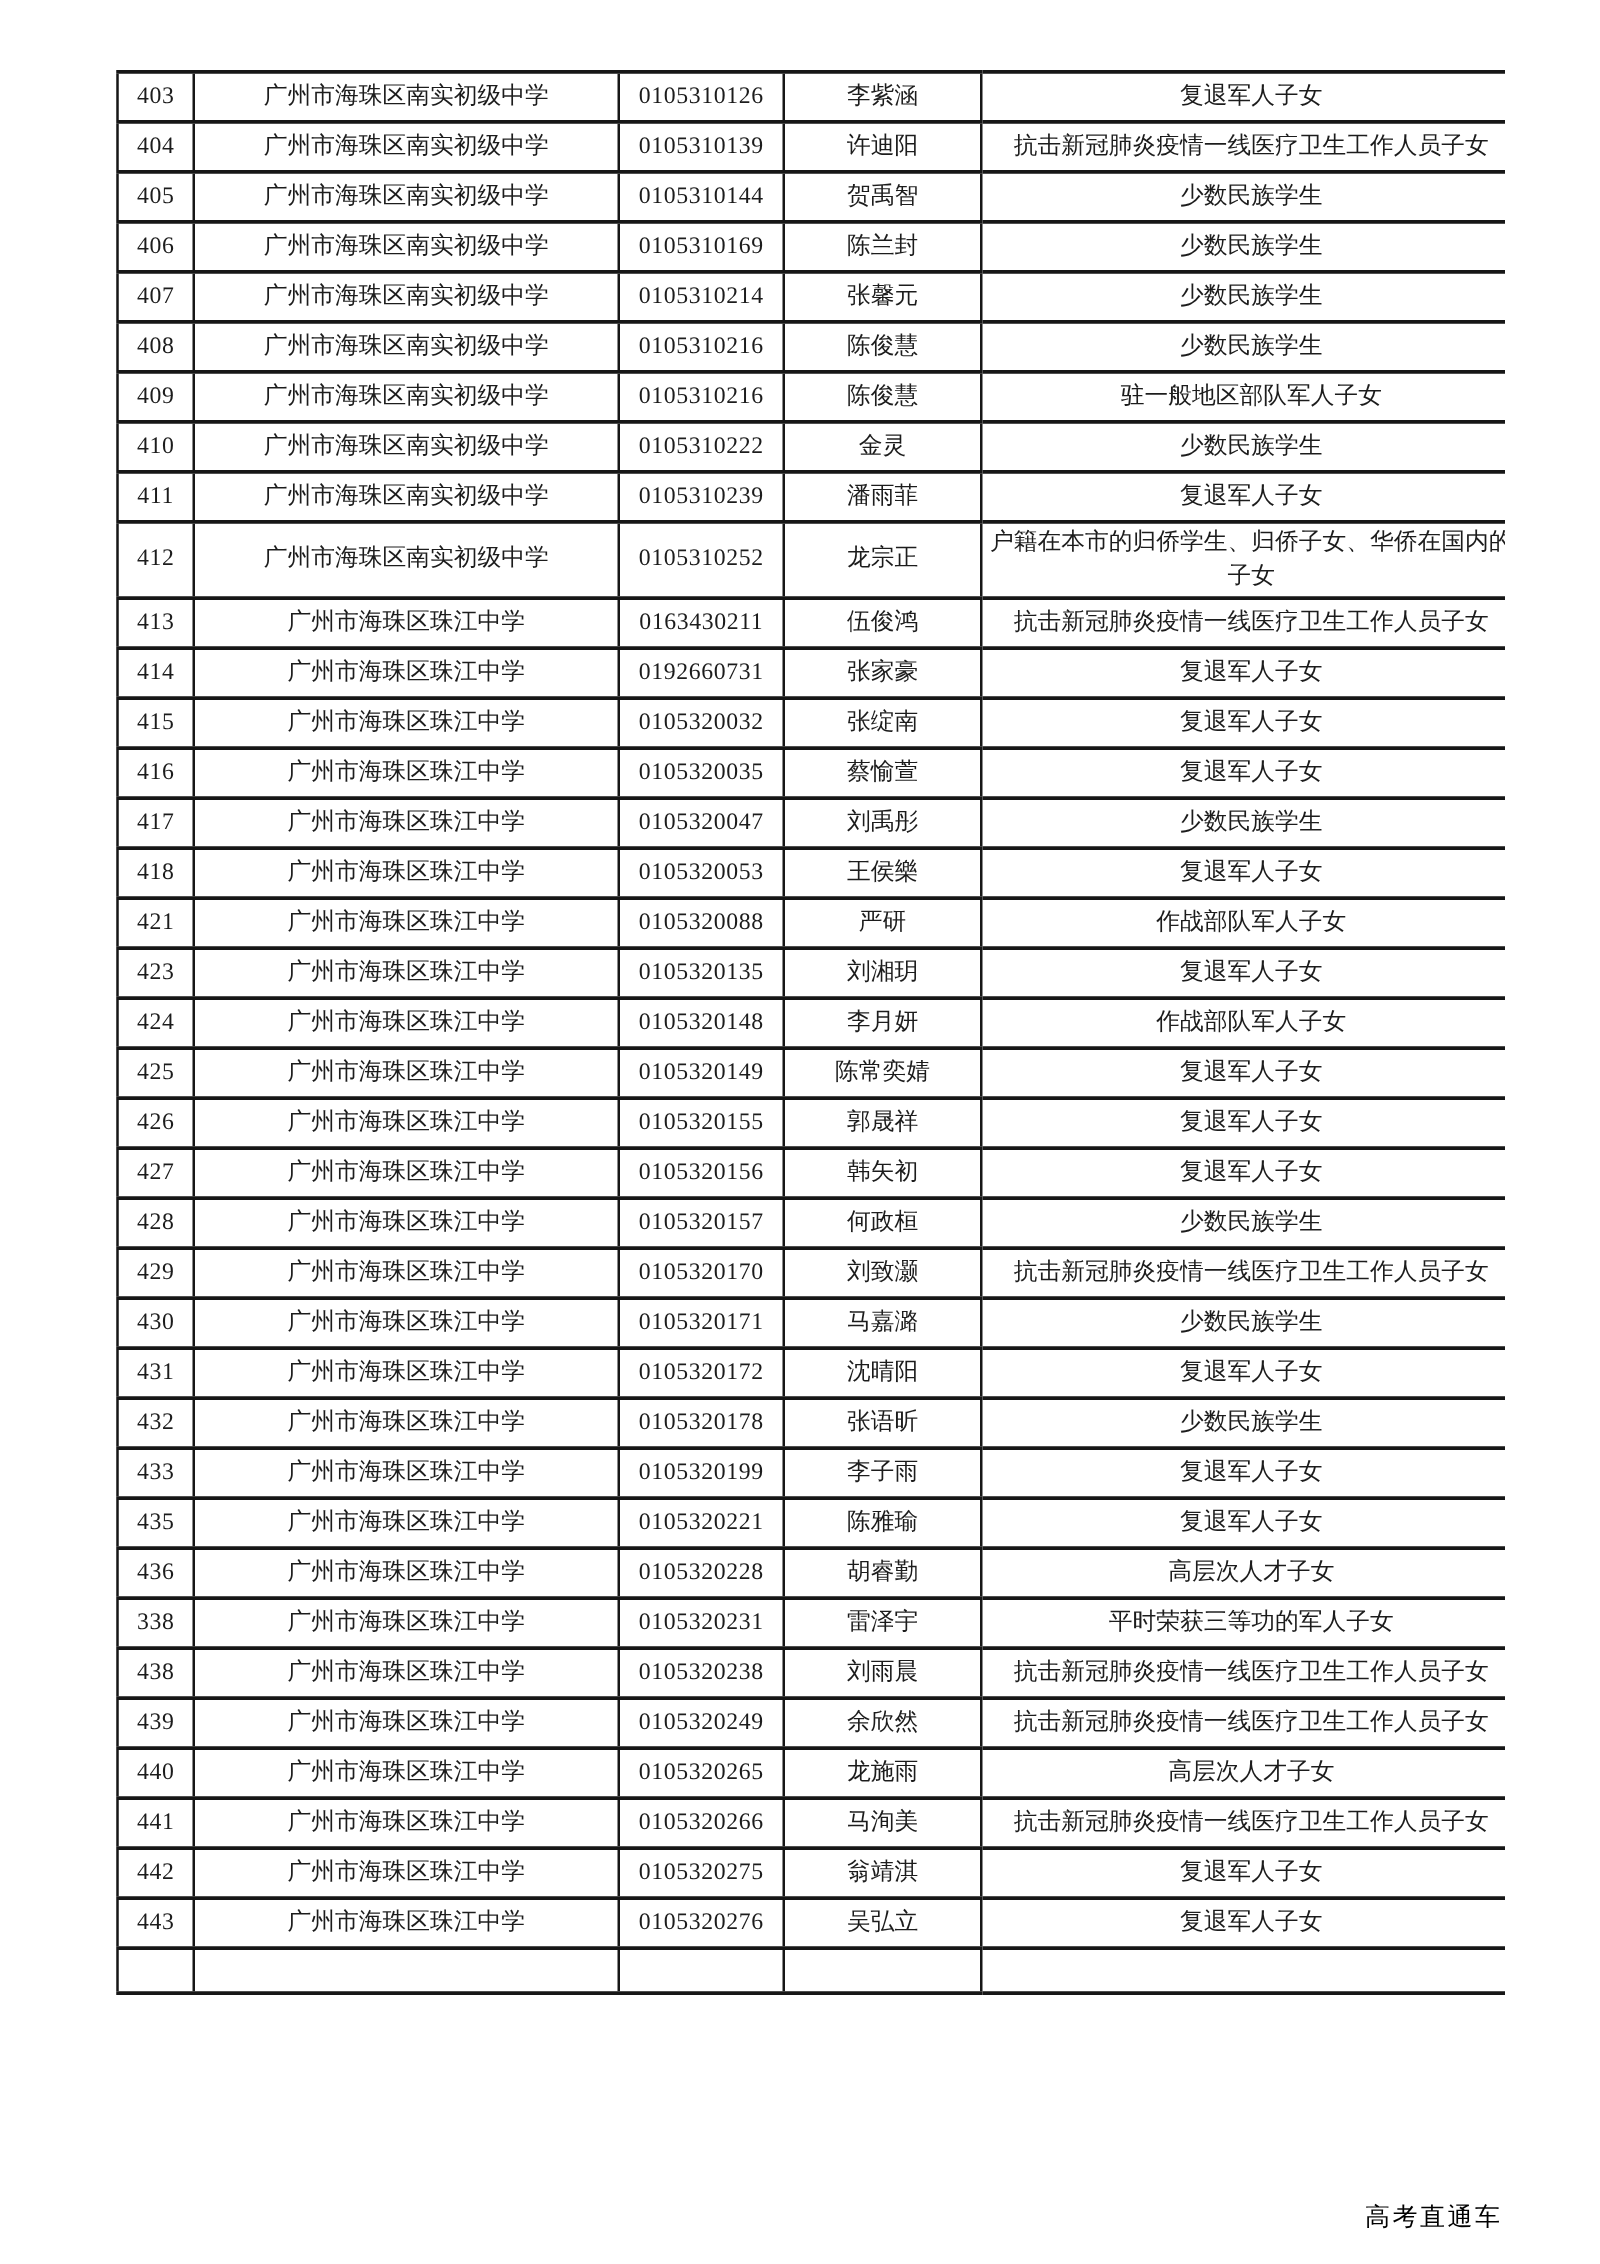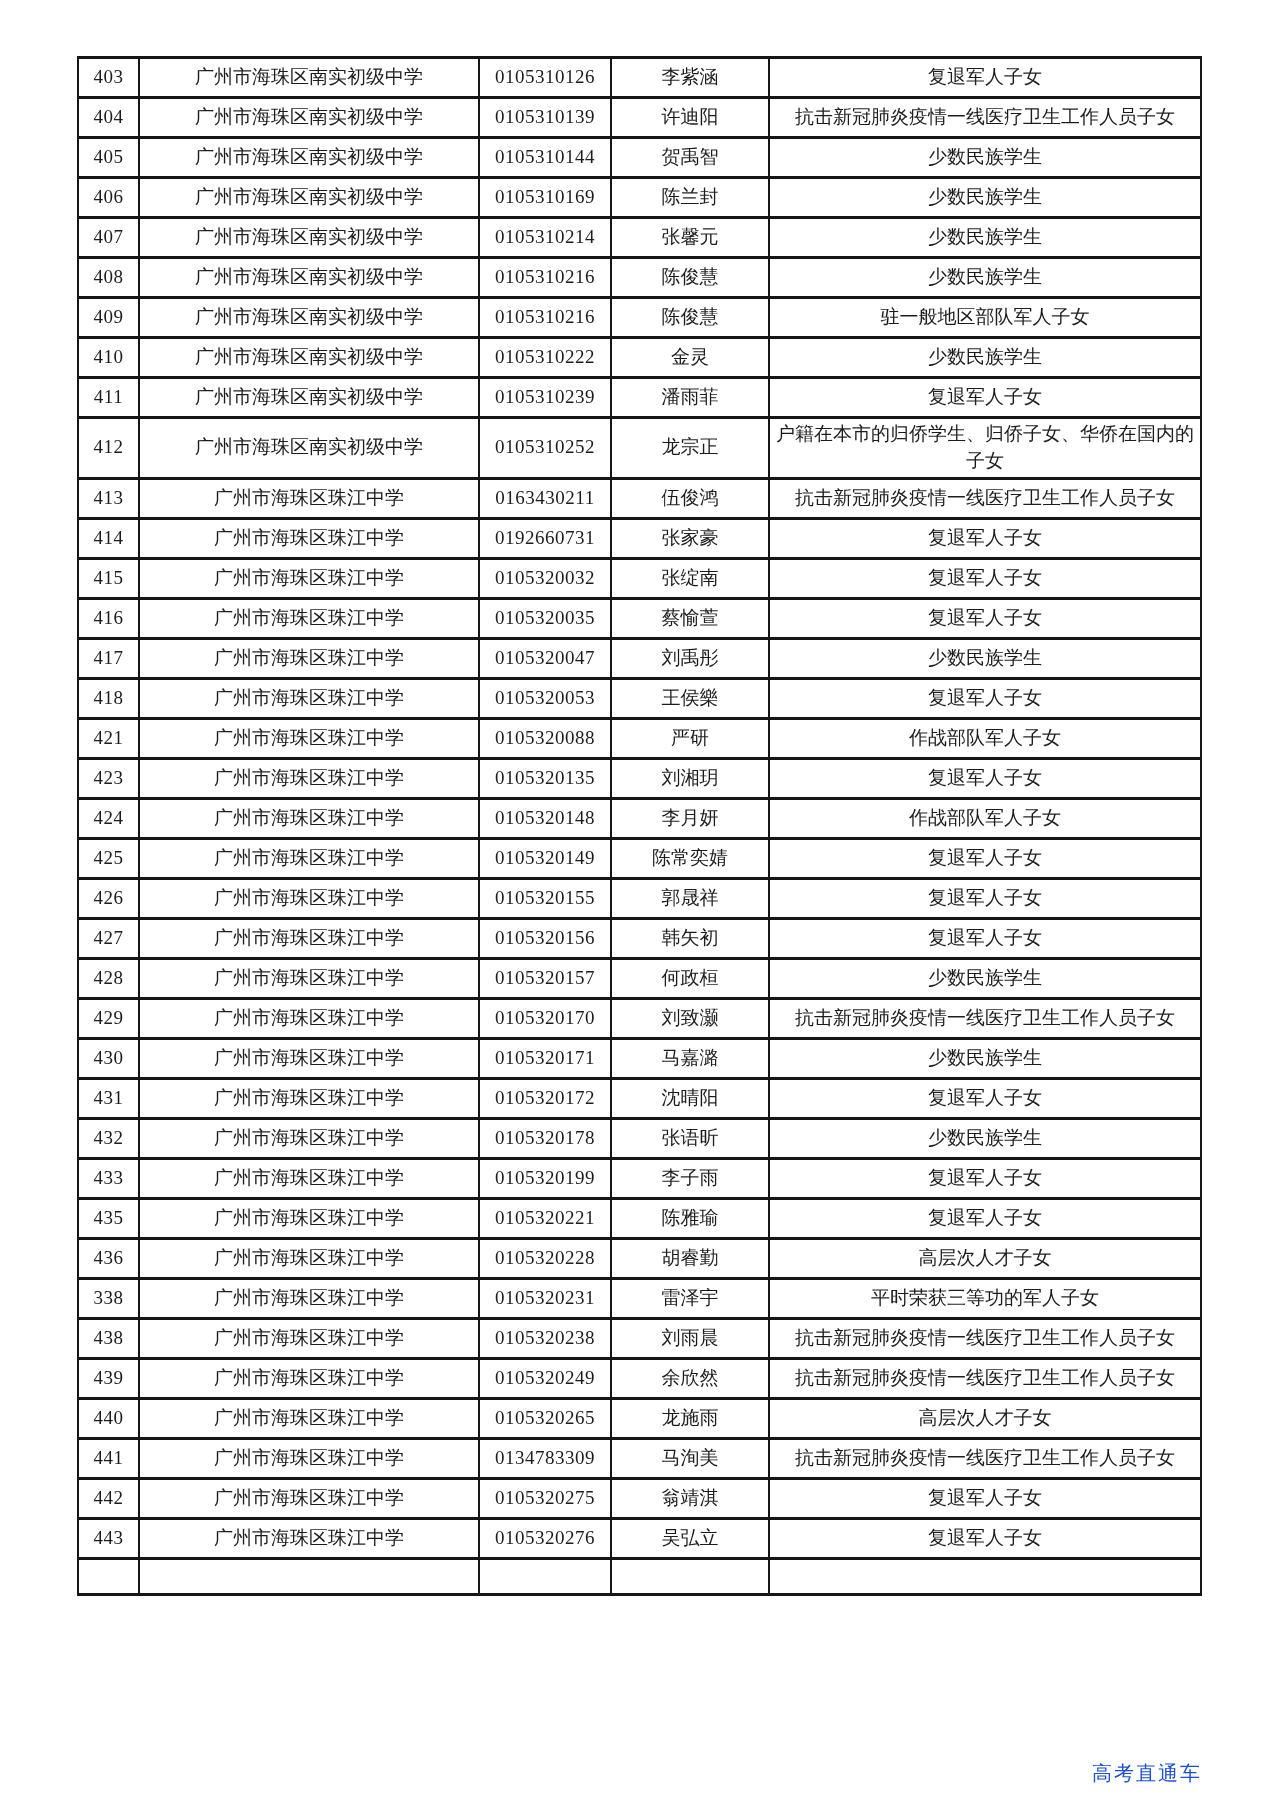--- a/index.html
+++ b/index.html
@@ -14,20 +14,21 @@
   .table-clip{
     position:absolute;
     left:77px;top:56px;
     width:1127px;height:1699px;
     overflow:hidden;
   }
   table.roster{
     border-collapse:collapse;
     table-layout:fixed;
     width:1123px;
+    margin-left:16px;
   }
   table.roster td{
     border-left:2px solid #161616;
     border-right:2px solid #161616;
     border-top:3px solid #161616;
     border-bottom:3px solid #161616;
     text-align:center;
     vertical-align:middle;
     padding:2px 3px;
     font-size:19px;
@@ -39,21 +40,21 @@
   table.roster tr.partial{height:36px;}
   td.c-no,td.c-id{
     font-size:21px;
     letter-spacing:0.5px;
   }
   .watermark{
     position:absolute;
     right:78px;
     top:1760px;
     font-size:20px;
-    color:#1d4ed8;
+    color:#000000;
     letter-spacing:2px;
     font-family:"Liberation Sans","DejaVu Sans",sans-serif;
   }
 </style>
 </head>
 <body>
 
 <div class="table-clip">
   <table class="roster">
     <colgroup>
@@ -298,21 +299,21 @@
         <tr>
           <td class="c-no">440</td>
           <td class="c-school">广州市海珠区珠江中学</td>
           <td class="c-id">0105320265</td>
           <td class="c-name">龙施雨</td>
           <td class="c-cat">高层次人才子女</td>
         </tr>
         <tr>
           <td class="c-no">441</td>
           <td class="c-school">广州市海珠区珠江中学</td>
-          <td class="c-id">0134783309</td>
+          <td class="c-id">0105320266</td>
           <td class="c-name">马洵美</td>
           <td class="c-cat">抗击新冠肺炎疫情一线医疗卫生工作人员子女</td>
         </tr>
         <tr>
           <td class="c-no">442</td>
           <td class="c-school">广州市海珠区珠江中学</td>
           <td class="c-id">0105320275</td>
           <td class="c-name">翁靖淇</td>
           <td class="c-cat">复退军人子女</td>
         </tr>

